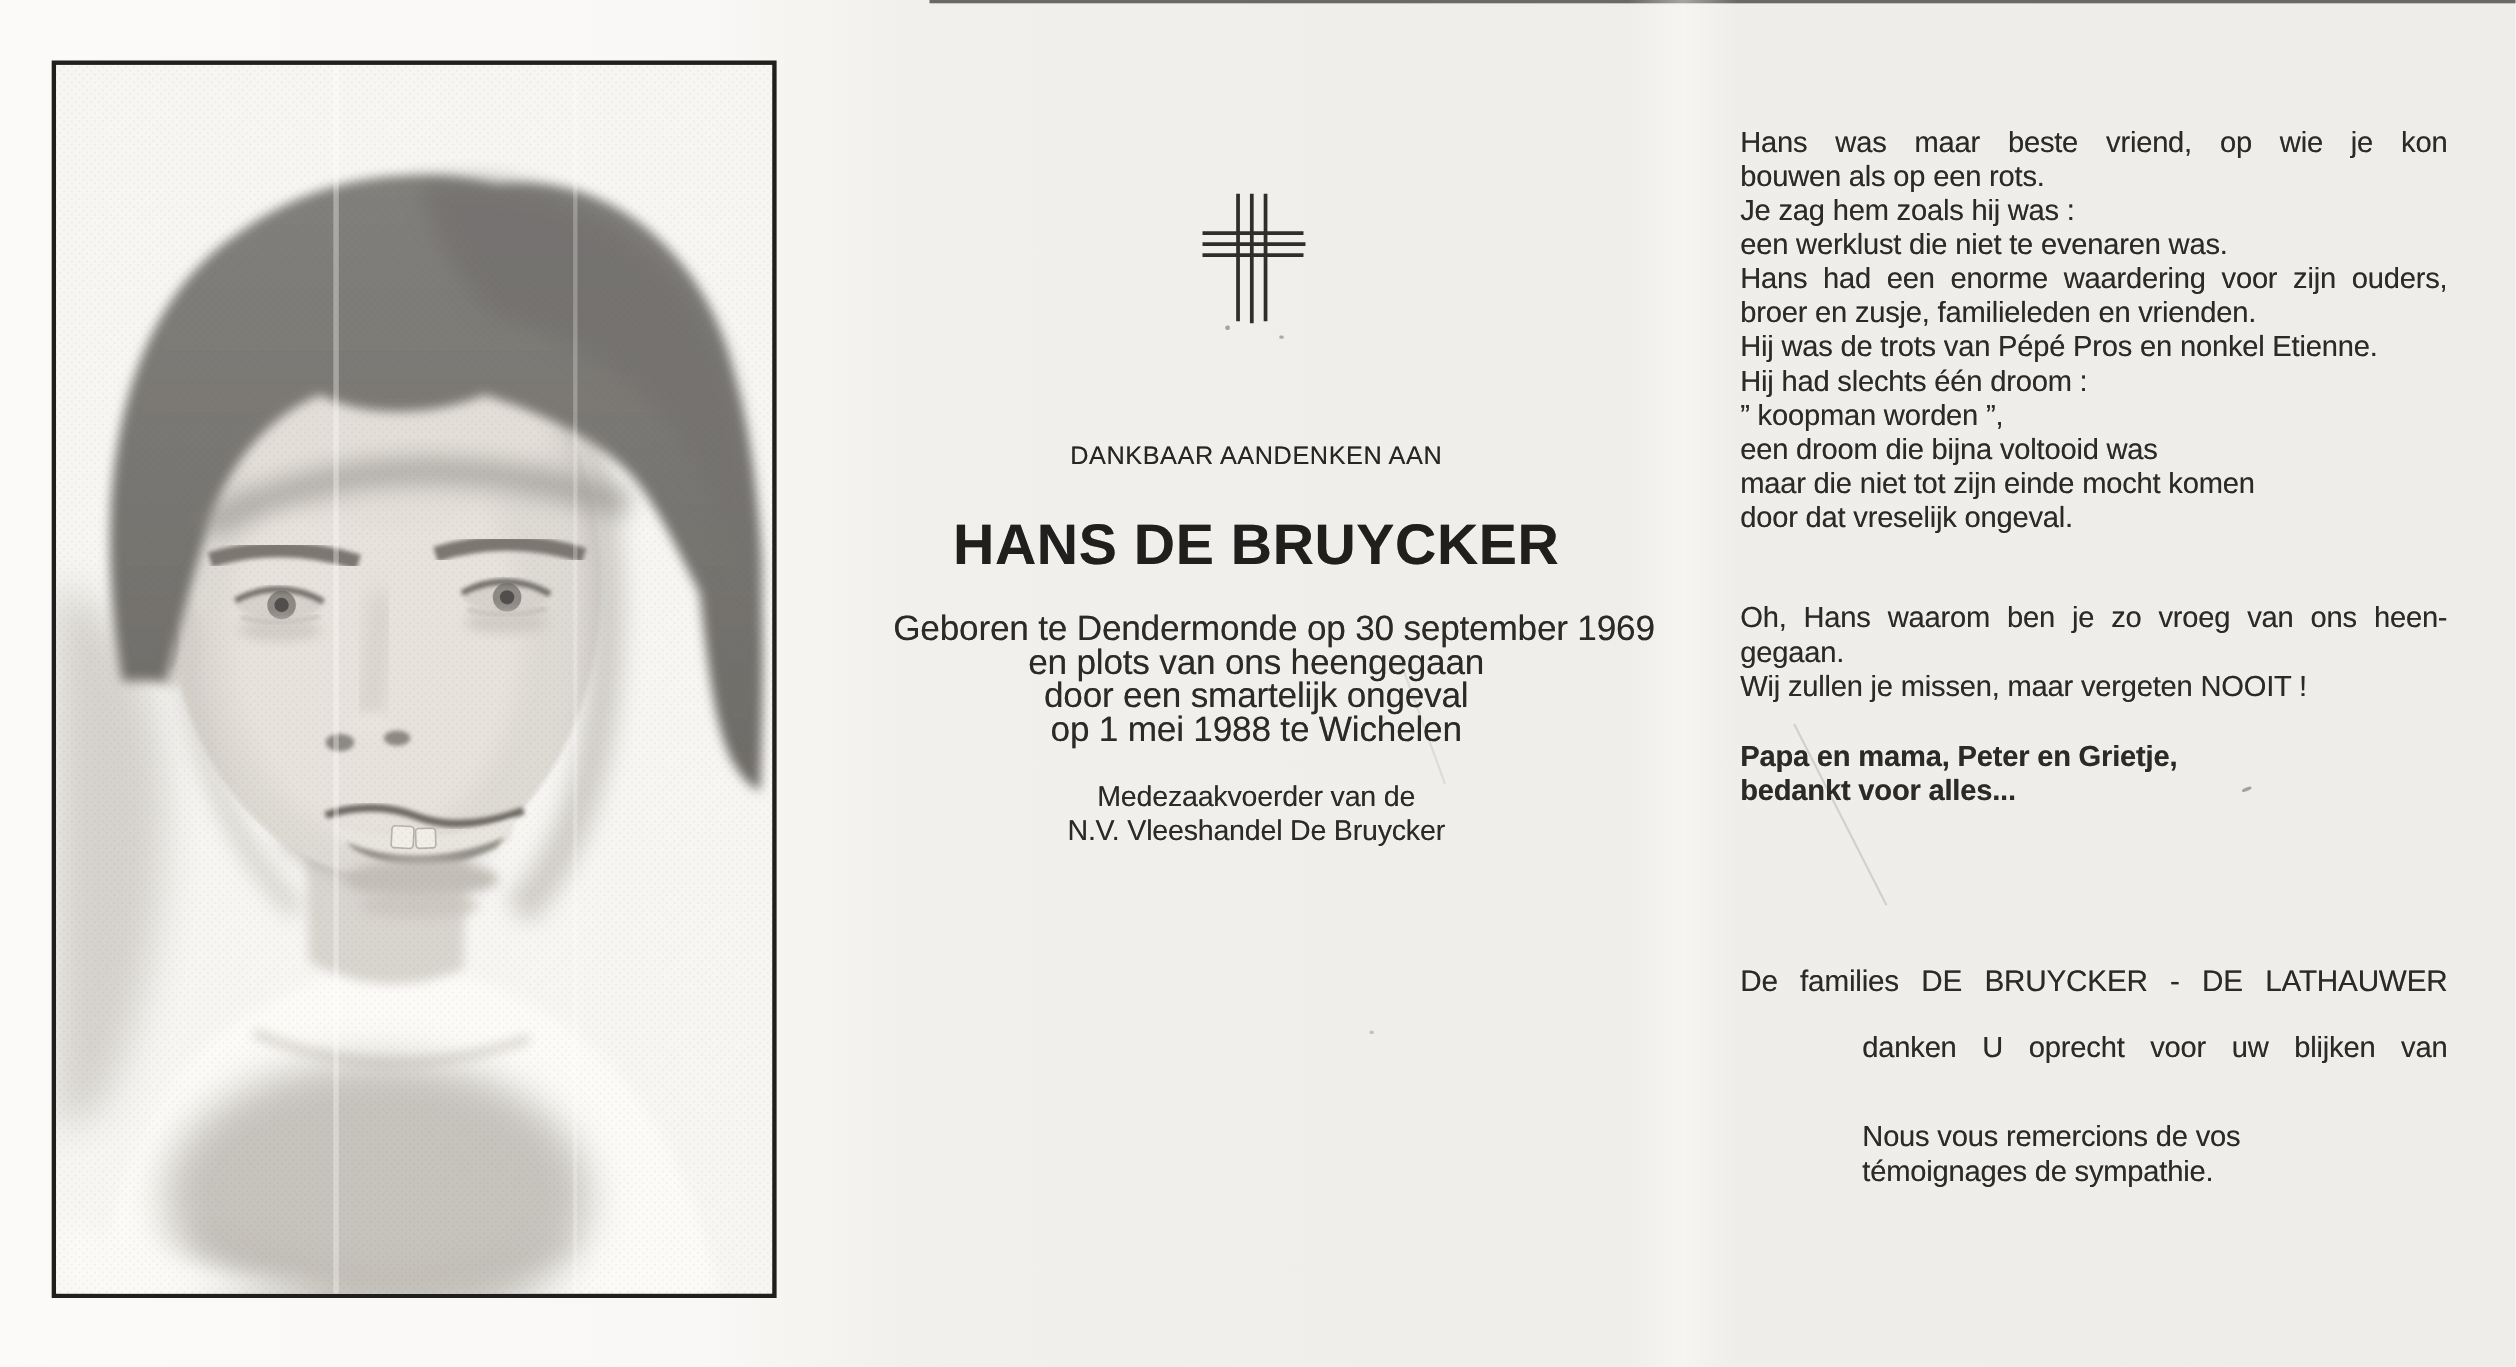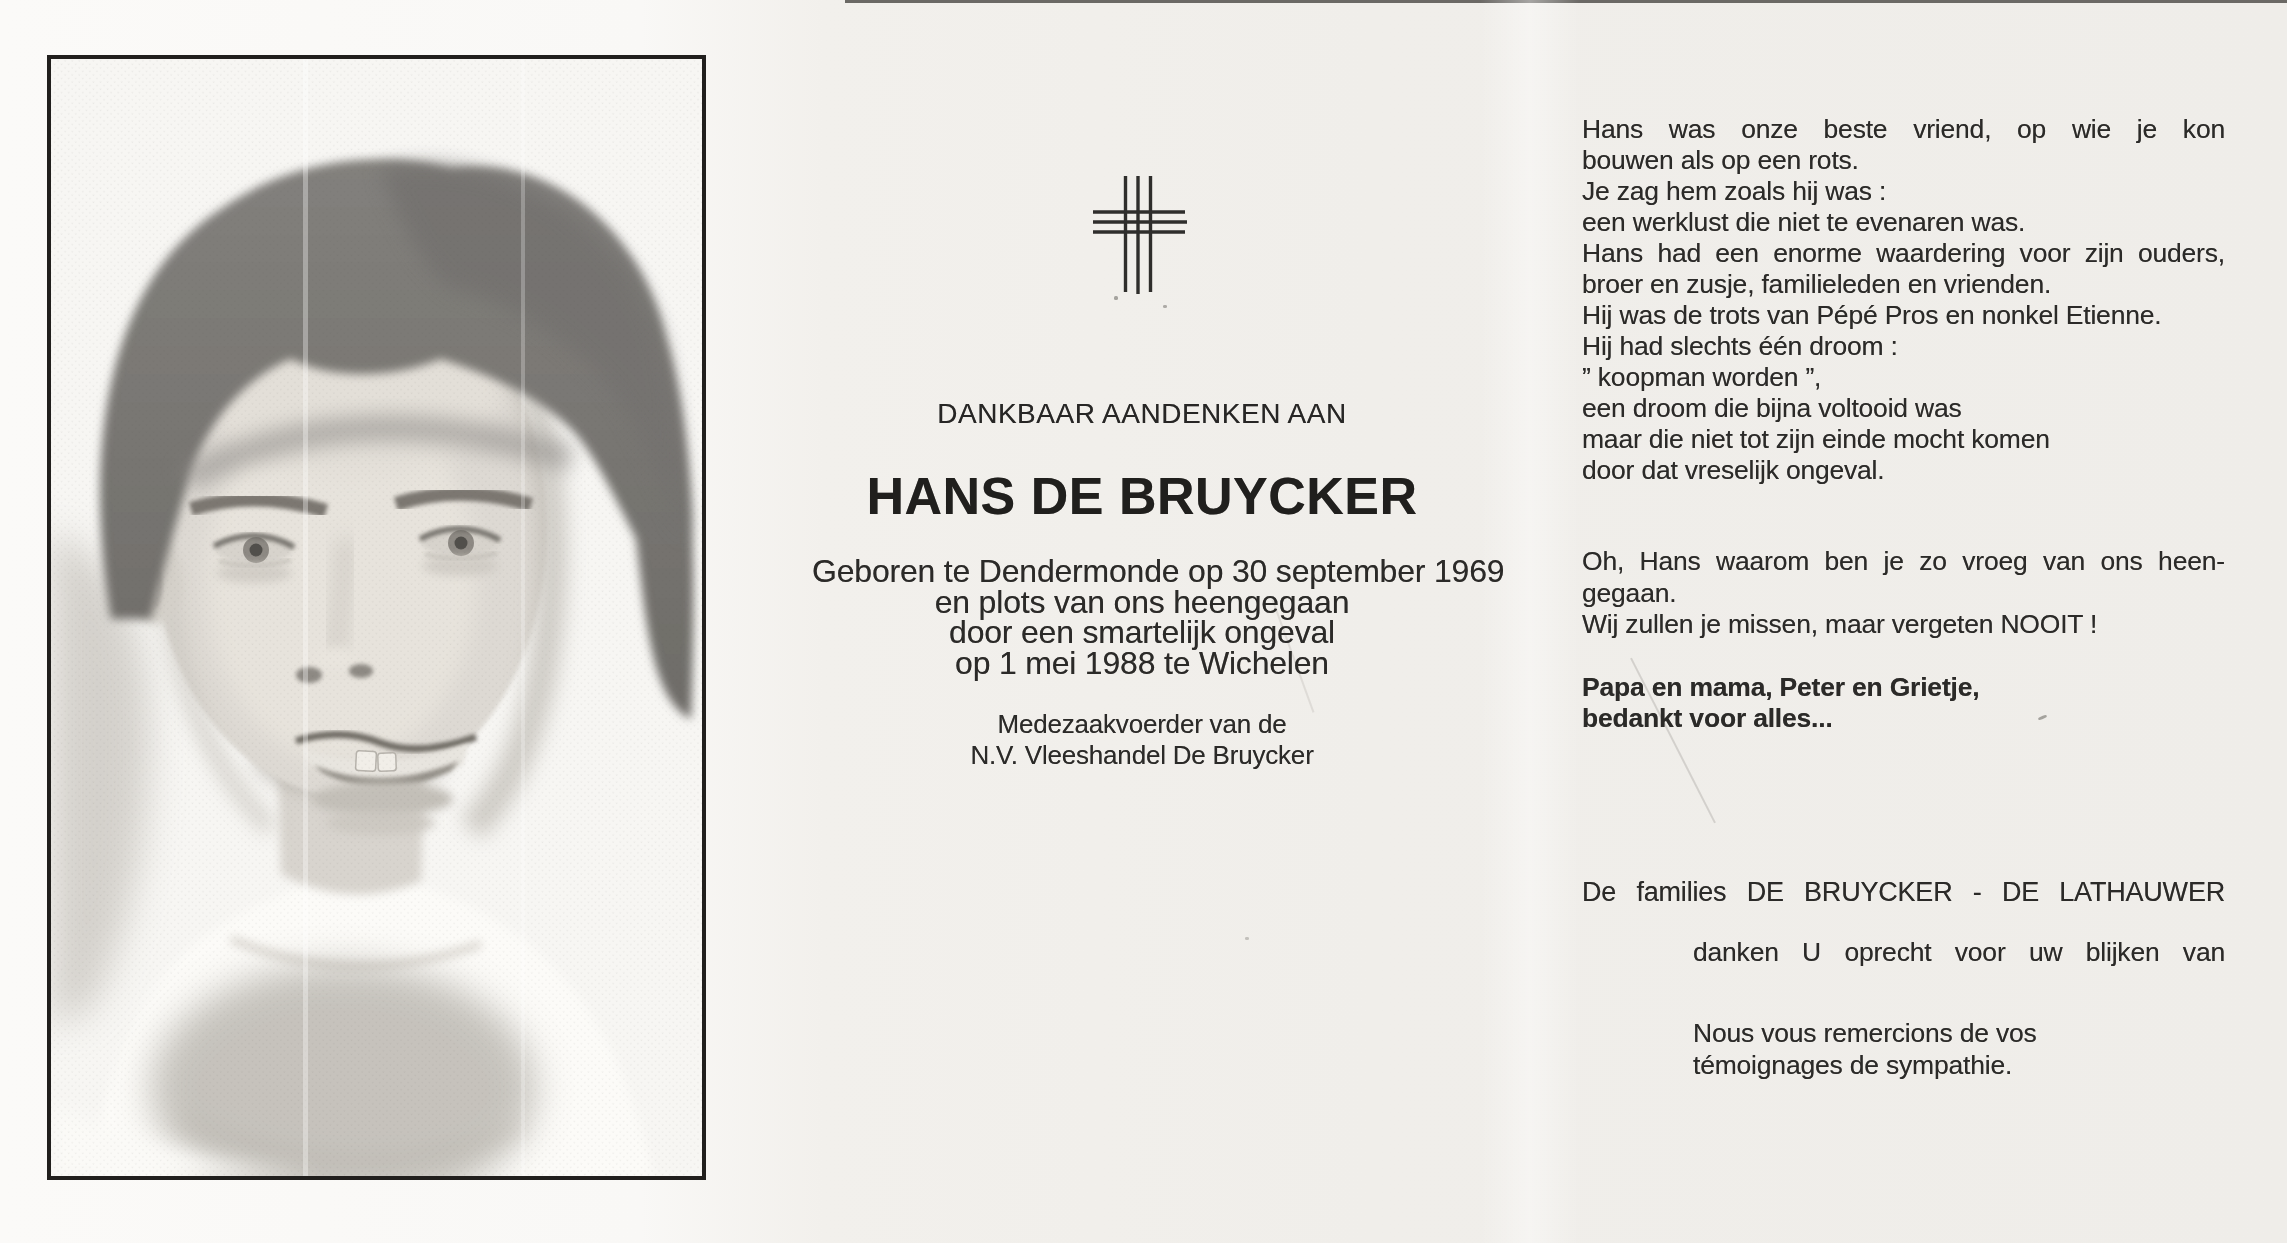--- a/index.html
+++ b/index.html
@@ -24,21 +24,21 @@
   .speck.s4{left:1245px;top:937px;width:4px;height:3px;opacity:.3;}
   
   .photo-frame{
     position:absolute;left:47px;top:55px;width:659px;height:1125px;
     border:4px solid #211f1d;box-sizing:border-box;background:#f7f6f3;
   }
   .photo-frame svg{display:block;width:100%;height:100%;}
   
   .center-col{position:absolute;left:812px;top:0;width:660px;height:1243px;text-align:center;}
   .cross{position:absolute;left:1093px;top:176px;width:94px;height:118px;}
-  .dedication{position:absolute;left:0;top:398px;width:100%;font-size:28px;line-height:32px;letter-spacing:.5px;color:#272625;}
+  .dedication{position:absolute;left:0;top:398px;width:100%;font-size:23px;line-height:32px;letter-spacing:.5px;color:#272625;}
   .deceased-name{position:absolute;left:0;top:468px;width:100%;font-size:52px;line-height:56px;font-weight:bold;letter-spacing:.5px;color:#201f1d;}
   .life-details{position:absolute;left:0;top:556px;width:100%;font-size:32px;line-height:30.5px;letter-spacing:-.2px;}
   .occupation{position:absolute;left:0;top:709px;width:100%;font-size:26px;line-height:30.5px;letter-spacing:-.2px;}
   
   .right-col{position:absolute;left:1582px;top:0;width:643px;height:1243px;font-size:26.5px;letter-spacing:-.2px;}
   .para{position:absolute;left:0;width:643px;}
   .p1{top:114px;line-height:31px;}
   .p2{top:546px;line-height:31.5px;}
   .p3{top:672px;line-height:30.5px;font-weight:bold;}
   .families{position:absolute;left:0;top:876px;width:643px;font-size:27px;line-height:32px;}
@@ -177,21 +177,21 @@
         <div class="tline">Medezaakvoerder van de</div>
         <div class="tline">N.V. Vleeshandel De Bruycker</div>
       </div>
   </div>
 
   <div class="right-col">
     <div class="para p1 txt">
         <div class="tline just">
           <span>Hans</span>
           <span>was</span>
-          <span>onze</span>
+          <span>maar</span>
           <span>beste</span>
           <span>vriend,</span>
           <span>op</span>
           <span>wie</span>
           <span>je</span>
           <span>kon</span>
         </div>
         <div class="tline">bouwen als op een rots.</div>
         <div class="tline">Je zag hem zoals hij was :</div>
         <div class="tline">een werklust die niet te evenaren was.</div>

